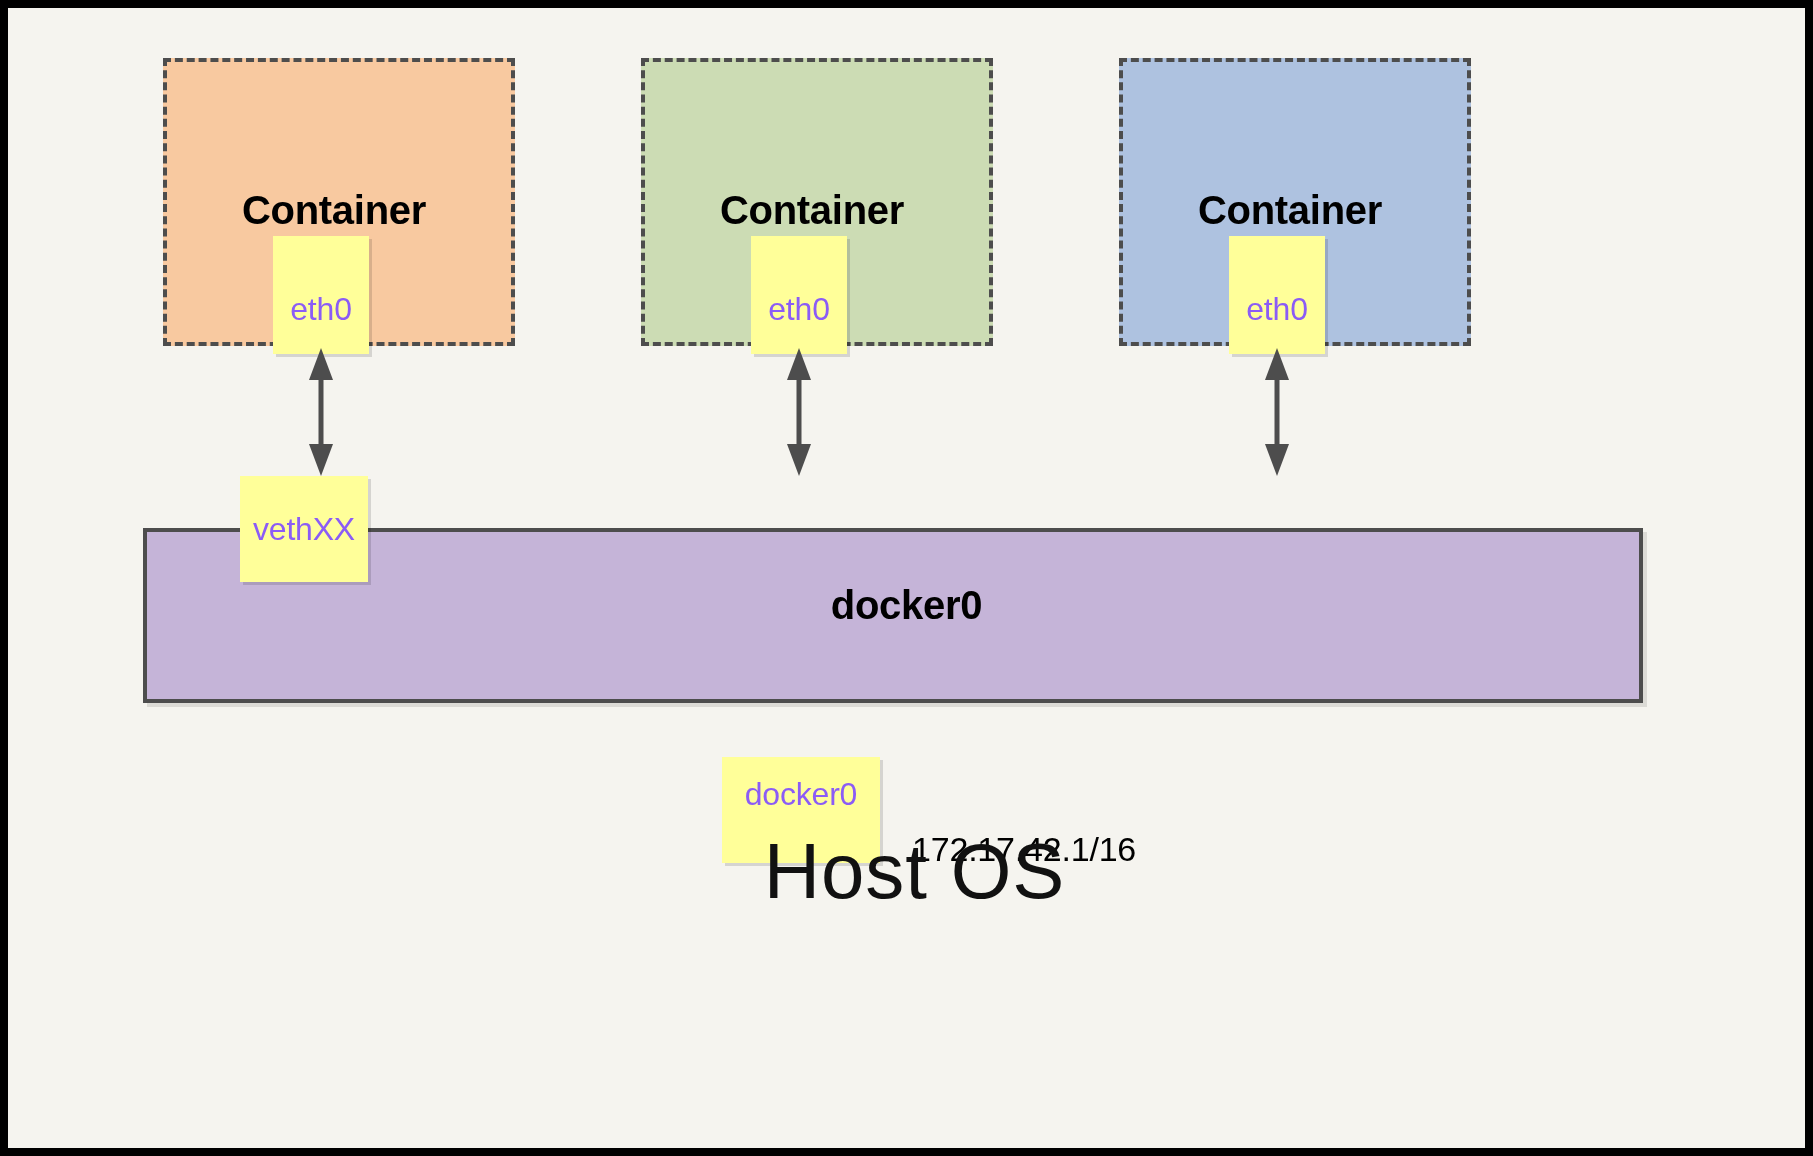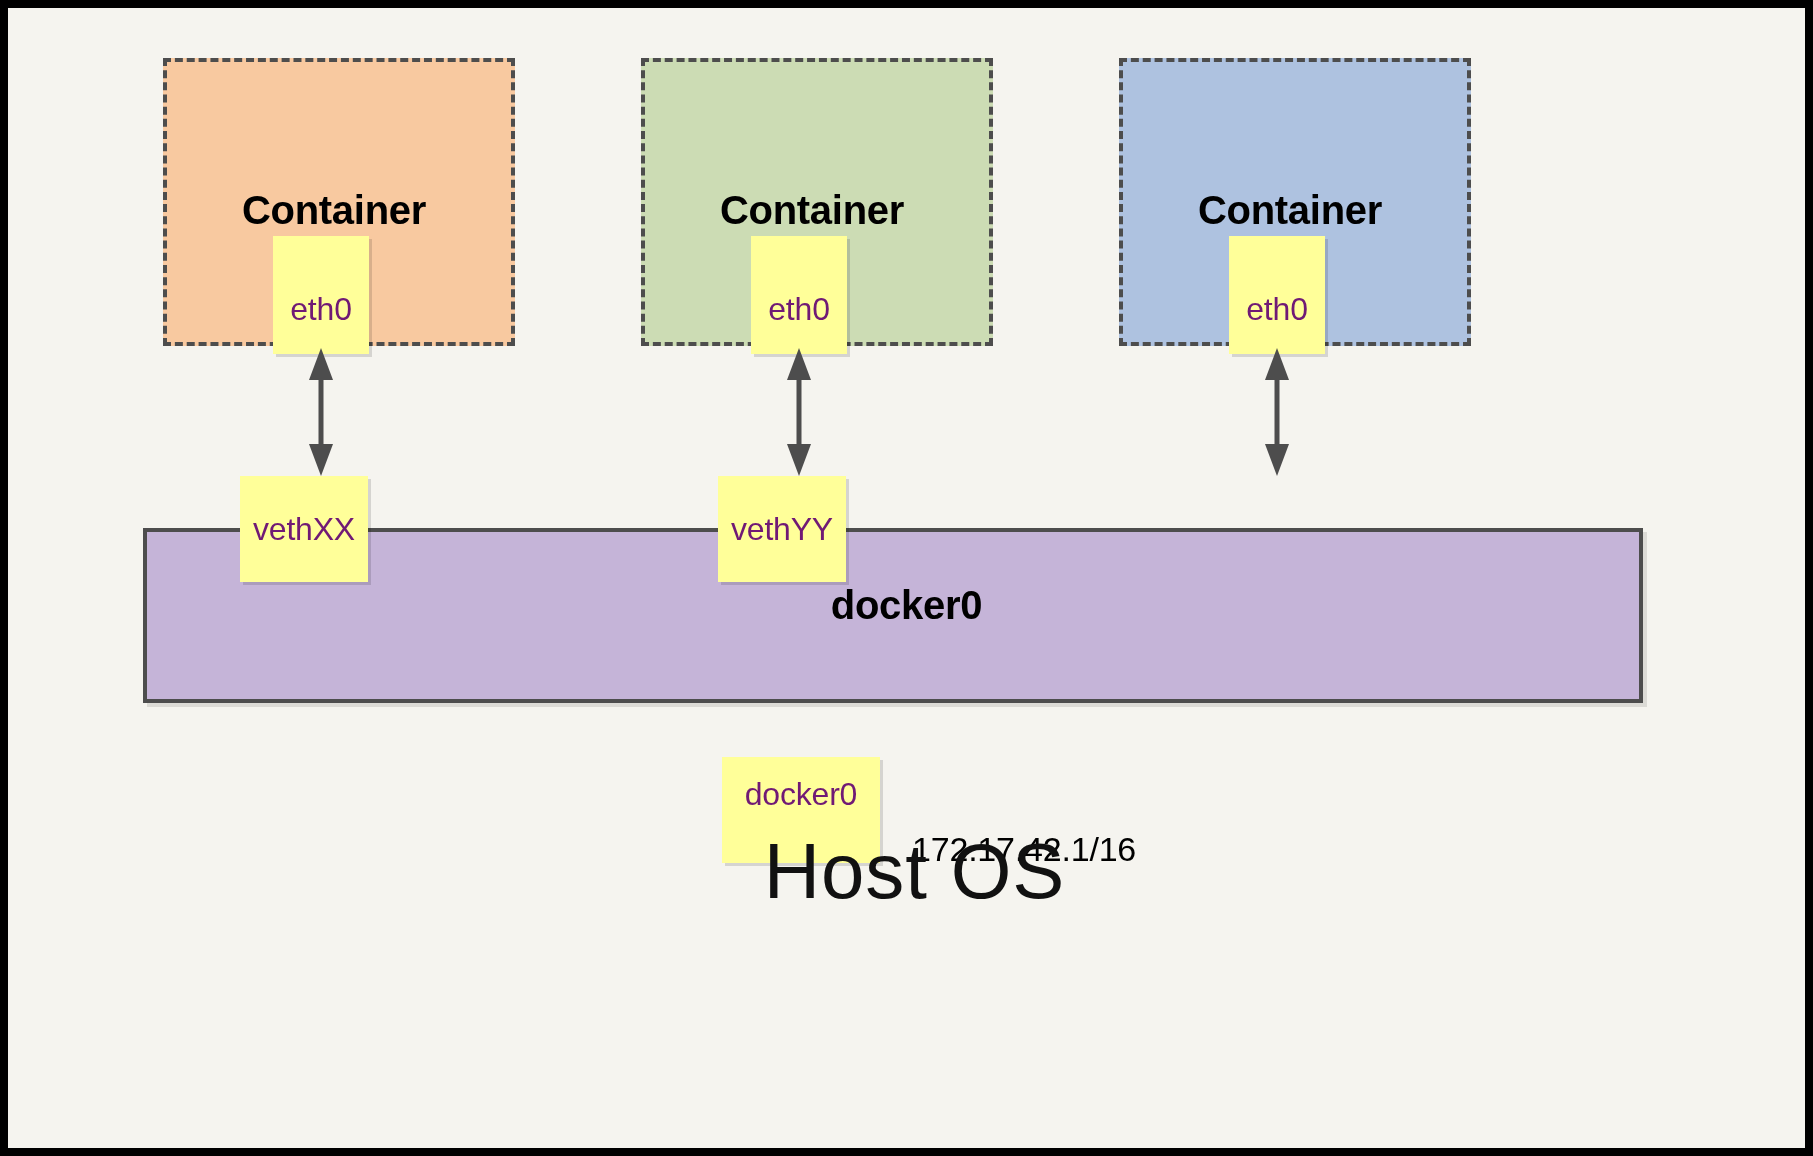--- a/index.html
+++ b/index.html
@@ -53,21 +53,21 @@
 
   
   .note {
     position: absolute;
     background: #ffff99;
     box-shadow: 3px 3px 0 0 rgba(0,0,0,0.13);
     box-sizing: border-box;
     display: flex;
     align-items: center;
     justify-content: center;
-    color: #701a75;
+    color: #8b5cf6;
     font-size: 32px;
     font-weight: normal;
     letter-spacing: -0.2px;
   }
   .note-eth0 {
     width: 96px;
     height: 118px;
     top: 228px;
   }
   .note-eth0 .note-label {
@@ -190,23 +190,20 @@
       <polygon points="20,130 32,98 8,98" fill="#4d4d4d"></polygon>
     </svg>
 
     <div id="docker-bar"></div>
 
     <div id="docker-bar-label">docker0</div>
 
     <div class="note note-veth" style="left:232px;">
       <span class="note-label">vethXX</span>
     </div>
-    <div class="note note-veth" style="left:710px;">
-      <span class="note-label">vethYY</span>
-    </div>
 
     <div class="note note-docker0-small">
       <span class="note-label">docker0</span>
     </div>
 
     <div id="bridge-ip">172.17.42.1/16</div>
 
     <div id="host-os">Host OS</div>
 
   </div>

